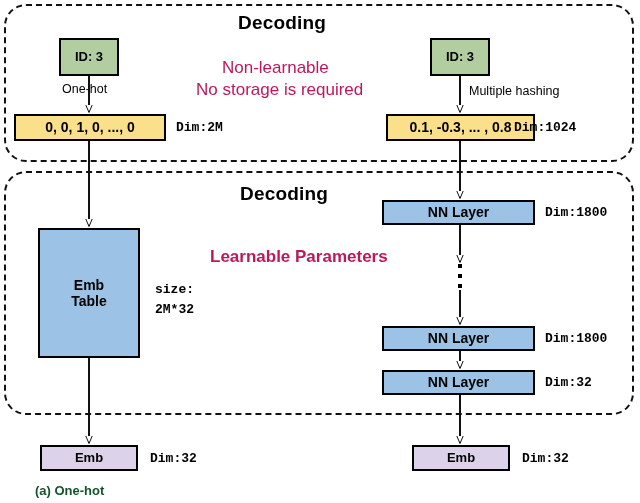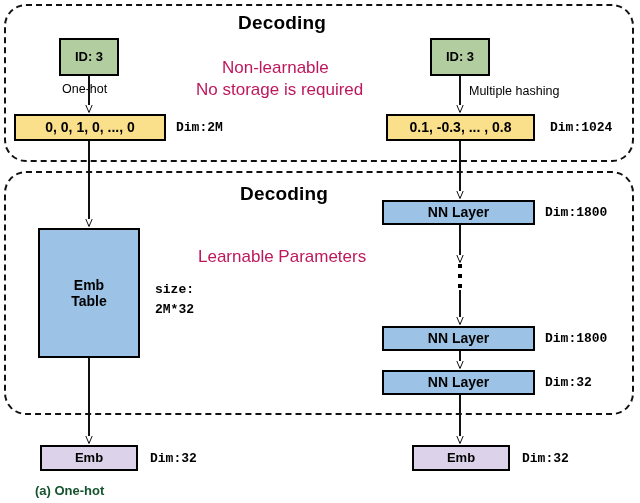--- a/index.html
+++ b/index.html
@@ -116,21 +116,21 @@
 <div id="fig">
 
   <div class="dashed-panel" style="left:4px; top:4px; width:630px; height:158px;"></div>
   <div class="dashed-panel" style="left:4px; top:171px; width:630px; height:244px;"></div>
 
   <div class="panel-title" style="left:238px; top:12px;">Decoding</div>
   <div class="panel-title" style="left:240px; top:183px;">Decoding</div>
 
   <div class="red-note" style="left:222px; top:58px;">Non-learnable</div>
   <div class="red-note" style="left:196px; top:80px;">No storage is required</div>
-  <div class="red-note" style="left:198px; top:247px;">Learnable Parameters</div>
+  <div class="red-note" style="left:210px; top:247px;font-weight:bold;">Learnable Parameters</div>
 
   <div class="node node-green" style="left:59px; top:38px; width:60px; height:38px;">ID: 3</div>
 
   <div class="edge-label" style="left:30px; top:82px;margin-left:32px;">One-hot</div>
 
   <div class="node node-yellow" style="left:14px; top:114px; width:152px; height:27px;">0, 0, 1, 0, ..., 0</div>
   <div class="dim-label" style="left:176px; top:120px;">Dim:2M</div>
 
   <div class="node node-blue" style="left:38px; top:228px; width:102px; height:130px; flex-direction:column;">
     <span>Emb</span>
@@ -142,21 +142,21 @@
   <div class="node node-lav" style="left:40px; top:445px; width:98px; height:26px;">Emb</div>
   <div class="dim-label" style="left:150px; top:451px;">Dim:32</div>
 
   <div class="caption" style="left:35px; top:483px;">(a) One-hot</div>
 
   <div class="node node-green" style="left:430px; top:38px; width:60px; height:38px;">ID: 3</div>
 
   <div class="edge-label" style="left:469px; top:84px;">Multiple hashing</div>
 
   <div class="node node-yellow" style="left:386px; top:114px; width:149px; height:27px;">0.1, -0.3, ... , 0.8</div>
-  <div class="dim-label" style="left:550px; top:120px;">Dim:1024</div>
+  <div class="dim-label" style="left:514px; top:120px;">Dim:1024</div>
 
   <div class="node node-blue" style="left:382px; top:200px; width:153px; height:25px;">NN Layer</div>
   <div class="dim-label" style="left:545px; top:205px;">Dim:1800</div>
 
   <div class="ellipsis-dots" style="left:457px; top:264px; width:5px; height:24px;">
     <i></i>
       <i></i>
       <i></i>
   </div>
 

